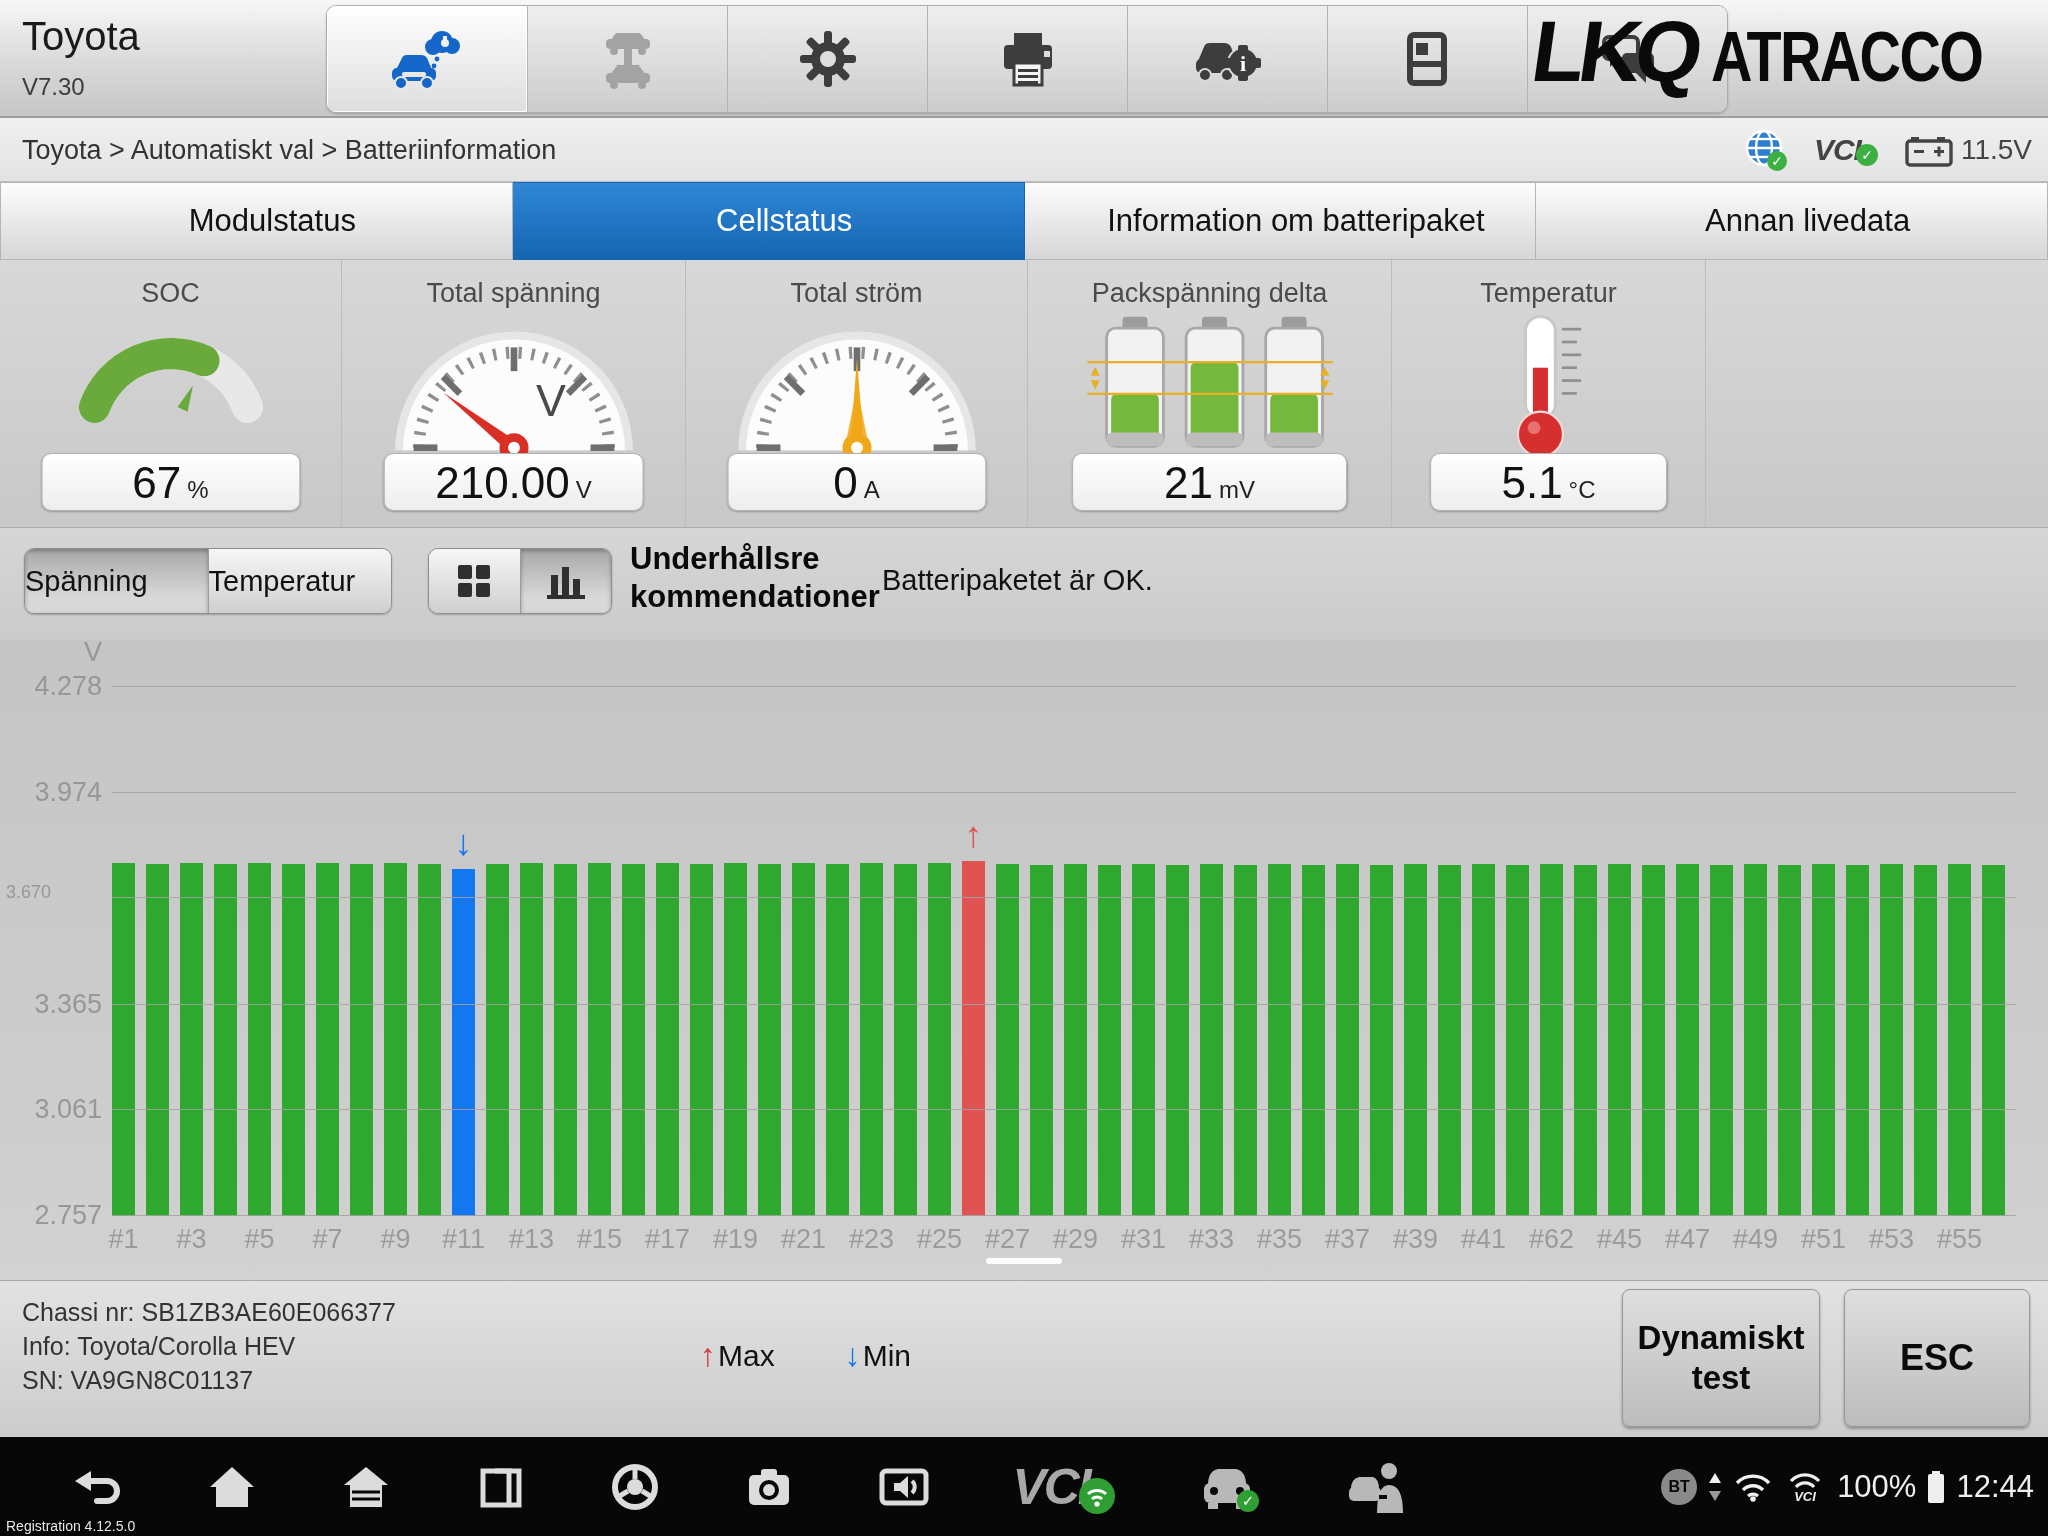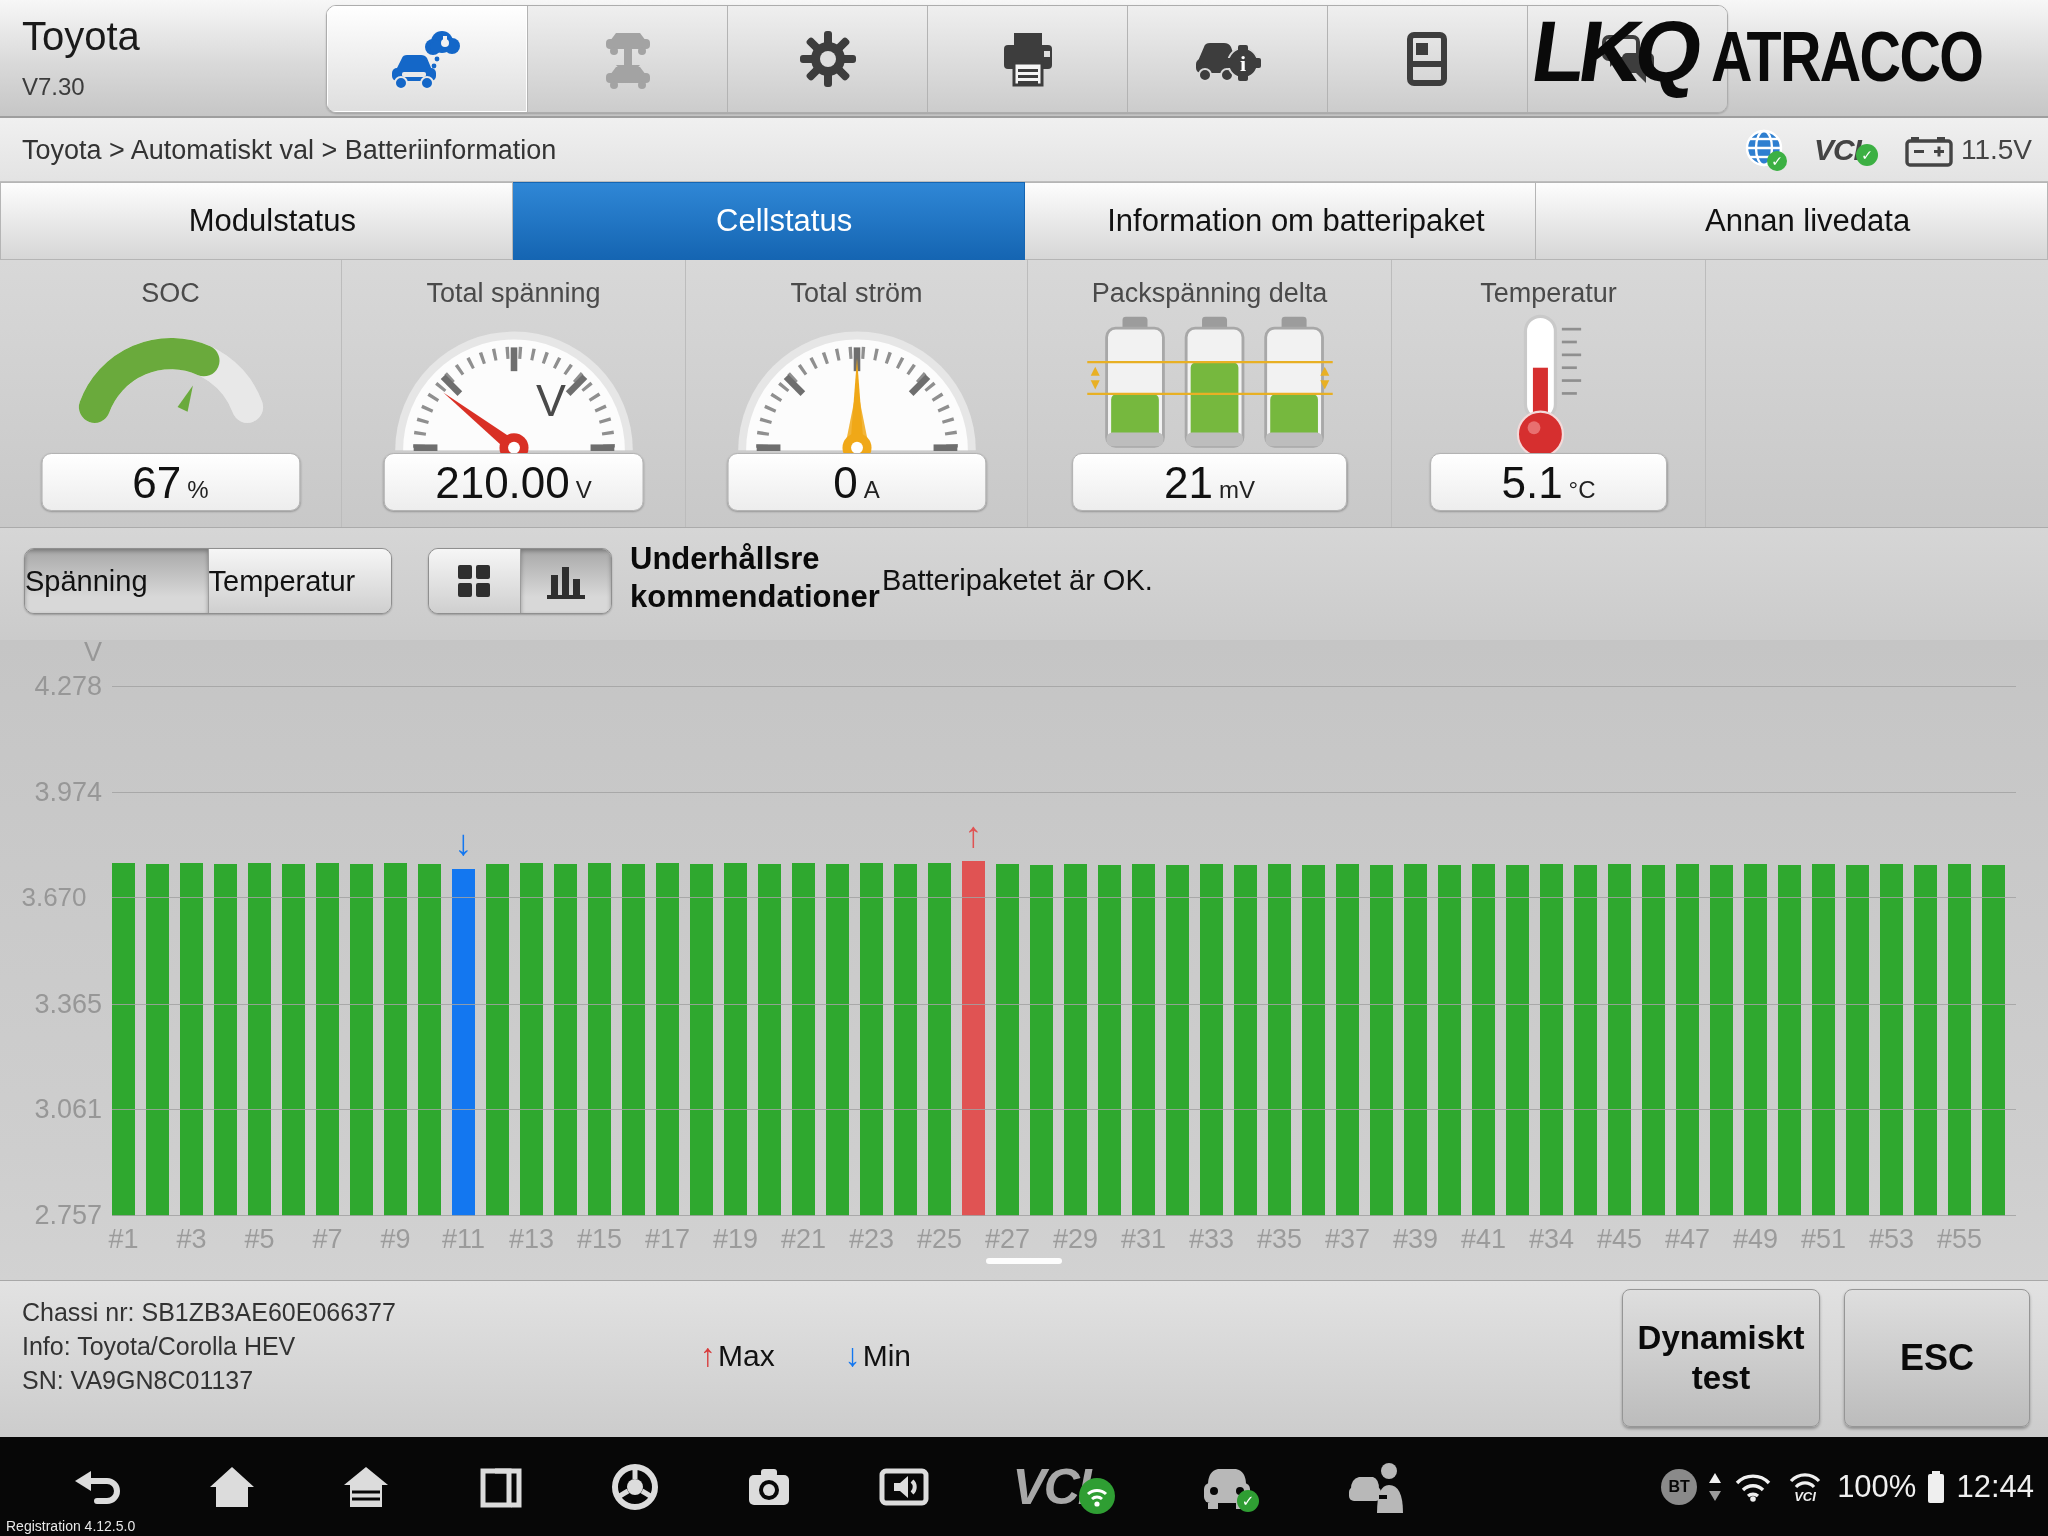--- a/index.html
+++ b/index.html
@@ -473,21 +473,21 @@
     <div class="gridline" style="bottom: 529.043px;"></div>
         <div class="gridline" style="bottom: 423.304px;"></div>
         <div class="gridline" style="bottom: 317.565px;"></div>
         <div class="gridline" style="bottom: 211.478px;"></div>
         <div class="gridline" style="bottom: 105.739px;"></div>
         <div class="gridline" style="bottom: 0px;"></div>
       </div>
     <div id="scroll-pill"></div>
   <div class="ytick" style="position: absolute; left: 6px; width: 96px; text-align: right; top: 30.9565px; font-size: 27px; color: rgb(151, 151, 151);">4.278</div>
       <div class="ytick" style="position: absolute; left: 6px; width: 96px; text-align: right; top: 136.696px; font-size: 27px; color: rgb(151, 151, 151);">3.974</div>
-      <div class="ytick" style="position: absolute; left: 6px; width: 96px; text-align: center; top: 242.435px; font-size: 26px; color: rgb(151, 151, 151);">3.670</div>
+      <div class="ytick" style="position: absolute; left: 6px; width: 96px; text-align: left; top: 242.435px; font-size: 18px; color: rgb(151, 151, 151);">3.670</div>
       <div class="ytick" style="position: absolute; left: 6px; width: 96px; text-align: right; top: 348.522px; font-size: 27px; color: rgb(151, 151, 151);">3.365</div>
       <div class="ytick" style="position: absolute; left: 6px; width: 96px; text-align: right; top: 454.261px; font-size: 27px; color: rgb(151, 151, 151);">3.061</div>
       <div class="ytick" style="position: absolute; left: 6px; width: 96px; text-align: right; top: 560px; font-size: 27px; color: rgb(151, 151, 151);">2.757</div>
       <div style="position: absolute; left: 6px; width: 96px; text-align: right; font-size: 27px; color: rgb(151, 151, 151); top: -3.04348px;">V</div>
       <div class="xtick" style="left: 123.5px; top: 584px;">#1</div>
       <div class="xtick" style="left: 191.5px; top: 584px;">#3</div>
       <div class="xtick" style="left: 259.5px; top: 584px;">#5</div>
       <div class="xtick" style="left: 327.5px; top: 584px;">#7</div>
       <div class="xtick" style="left: 395.5px; top: 584px;">#9</div>
       <div class="xtick" style="left: 463.5px; top: 584px;">#11</div>
@@ -499,21 +499,21 @@
       <div class="xtick" style="left: 871.5px; top: 584px;">#23</div>
       <div class="xtick" style="left: 939.5px; top: 584px;">#25</div>
       <div class="xtick" style="left: 1007.5px; top: 584px;">#27</div>
       <div class="xtick" style="left: 1075.5px; top: 584px;">#29</div>
       <div class="xtick" style="left: 1143.5px; top: 584px;">#31</div>
       <div class="xtick" style="left: 1211.5px; top: 584px;">#33</div>
       <div class="xtick" style="left: 1279.5px; top: 584px;">#35</div>
       <div class="xtick" style="left: 1347.5px; top: 584px;">#37</div>
       <div class="xtick" style="left: 1415.5px; top: 584px;">#39</div>
       <div class="xtick" style="left: 1483.5px; top: 584px;">#41</div>
-      <div class="xtick" style="left: 1551.5px; top: 584px;">#34</div>
+      <div class="xtick" style="left: 1551.5px; top: 584px;">#62</div>
       <div class="xtick" style="left: 1619.5px; top: 584px;">#45</div>
       <div class="xtick" style="left: 1687.5px; top: 584px;">#47</div>
       <div class="xtick" style="left: 1755.5px; top: 584px;">#49</div>
       <div class="xtick" style="left: 1823.5px; top: 584px;">#51</div>
       <div class="xtick" style="left: 1891.5px; top: 584px;">#53</div>
       <div class="xtick" style="left: 1959.5px; top: 584px;">#55</div>
       <div class="marker-arrow" style="left: 463.5px; top: 184.522px; color: rgb(19, 119, 240);">↓</div>
       <div class="marker-arrow" style="left: 973.5px; top: 177.217px; color: rgb(224, 83, 83);">↑</div>
     </div>
 

